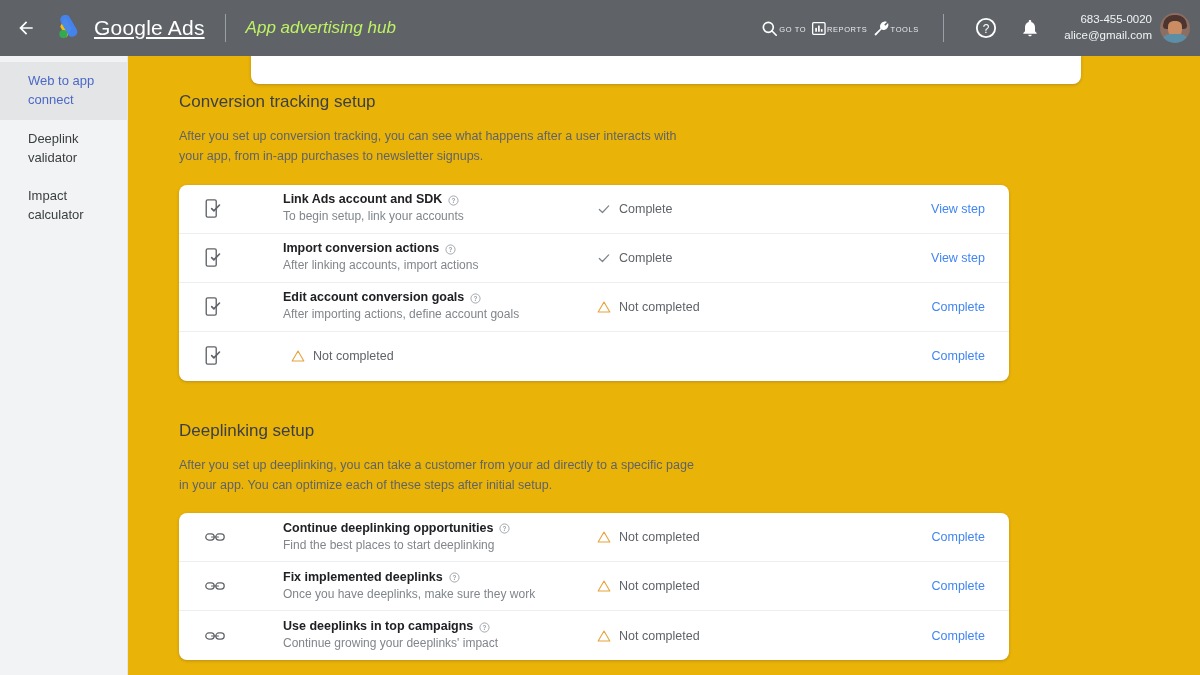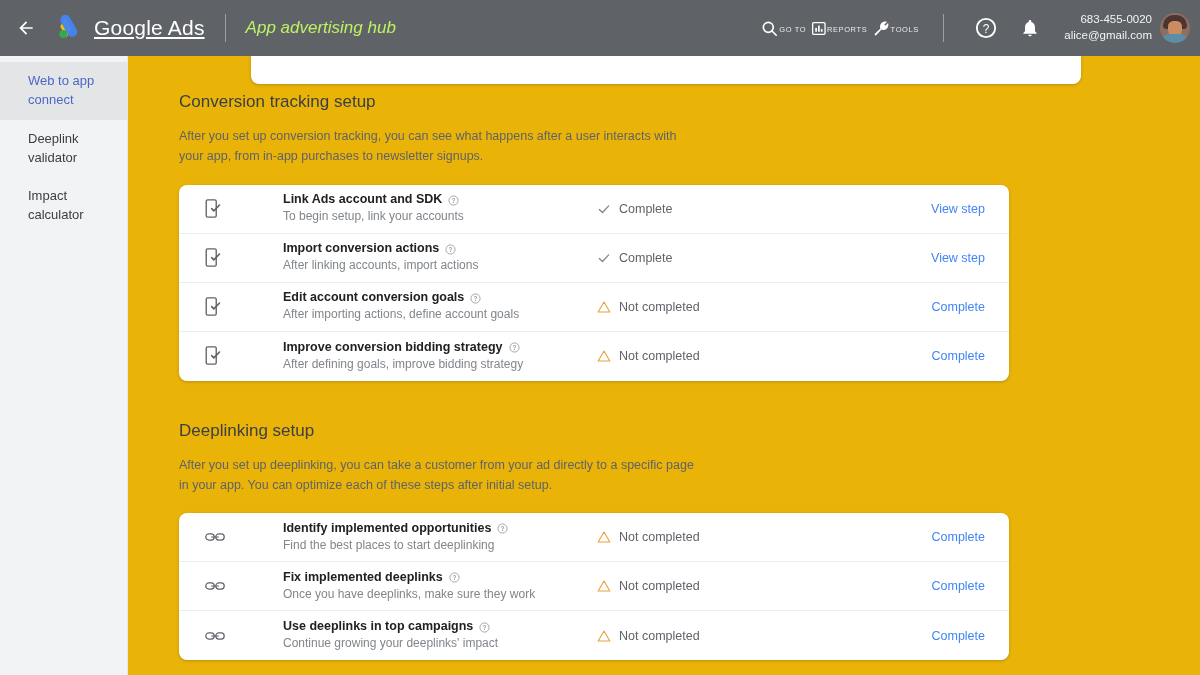--- a/index.html
+++ b/index.html
@@ -343,32 +343,20 @@
             <div class="row-action">Complete</div>
           </div>
 
           <div class="row">
             <div class="row-icon">
               <svg width="17" height="20" viewBox="0 0 18 22" fill="none" stroke="#5f6368" stroke-width="1.5">
                 <rect x="1" y="1" width="11" height="19" rx="1.6"></rect>
                 <path d="M7 10.6 L9.4 13 L15.6 6.6" stroke="#5f6368" stroke-width="1.8" fill="none" stroke-linecap="round" stroke-linejoin="round"></path>
               </svg>
             </div>
-            <div class="row-main">
-              <div class="row-title">
-                <span>Improve conversion bidding strategy</span>
-                <span class="help-icon">
-                  <svg width="11" height="11" viewBox="0 0 24 24">
-                    <circle cx="12" cy="12" r="10" fill="none" stroke="#9aa0a6" stroke-width="2"></circle>
-                    <text x="12" y="17" font-size="14" font-family="Liberation Sans, sans-serif" fill="#9aa0a6" text-anchor="middle">?</text>
-                  </svg>
-                </span>
-              </div>
-              <div class="row-sub">After defining goals, improve bidding strategy</div>
-            </div>
             <div class="row-status">
               <span class="status-ico">
                 <svg width="14" height="14" viewBox="0 0 24 24" fill="none" stroke="#e8a33d" stroke-width="1.9">
                   <path d="M12 3.4 L22 20.6 L2 20.6 Z" stroke-linejoin="round"></path>
                 </svg>
               </span>
               <span>Not completed</span>
             </div>
             <div class="row-action">Complete</div>
           </div>
@@ -387,21 +375,21 @@
           <div class="row">
             <div class="row-icon">
               <svg width="20" height="14" viewBox="0 0 26 14" fill="none" stroke="#5f6368" stroke-width="1.6">
                 <rect x="1" y="3" width="11" height="8" rx="4"></rect>
                 <rect x="14" y="3" width="11" height="8" rx="4"></rect>
                 <line x1="8.5" y1="7" x2="17.5" y2="7" stroke-linecap="round"></line>
               </svg>
             </div>
             <div class="row-main">
               <div class="row-title">
-                <span>Identify implemented opportunities</span>
+                <span>Continue deeplinking opportunities</span>
                 <span class="help-icon">
                   <svg width="11" height="11" viewBox="0 0 24 24">
                     <circle cx="12" cy="12" r="10" fill="none" stroke="#9aa0a6" stroke-width="2"></circle>
                     <text x="12" y="17" font-size="14" font-family="Liberation Sans, sans-serif" fill="#9aa0a6" text-anchor="middle">?</text>
                   </svg>
                 </span>
               </div>
               <div class="row-sub">Find the best places to start deeplinking</div>
             </div>
             <div class="row-status">

